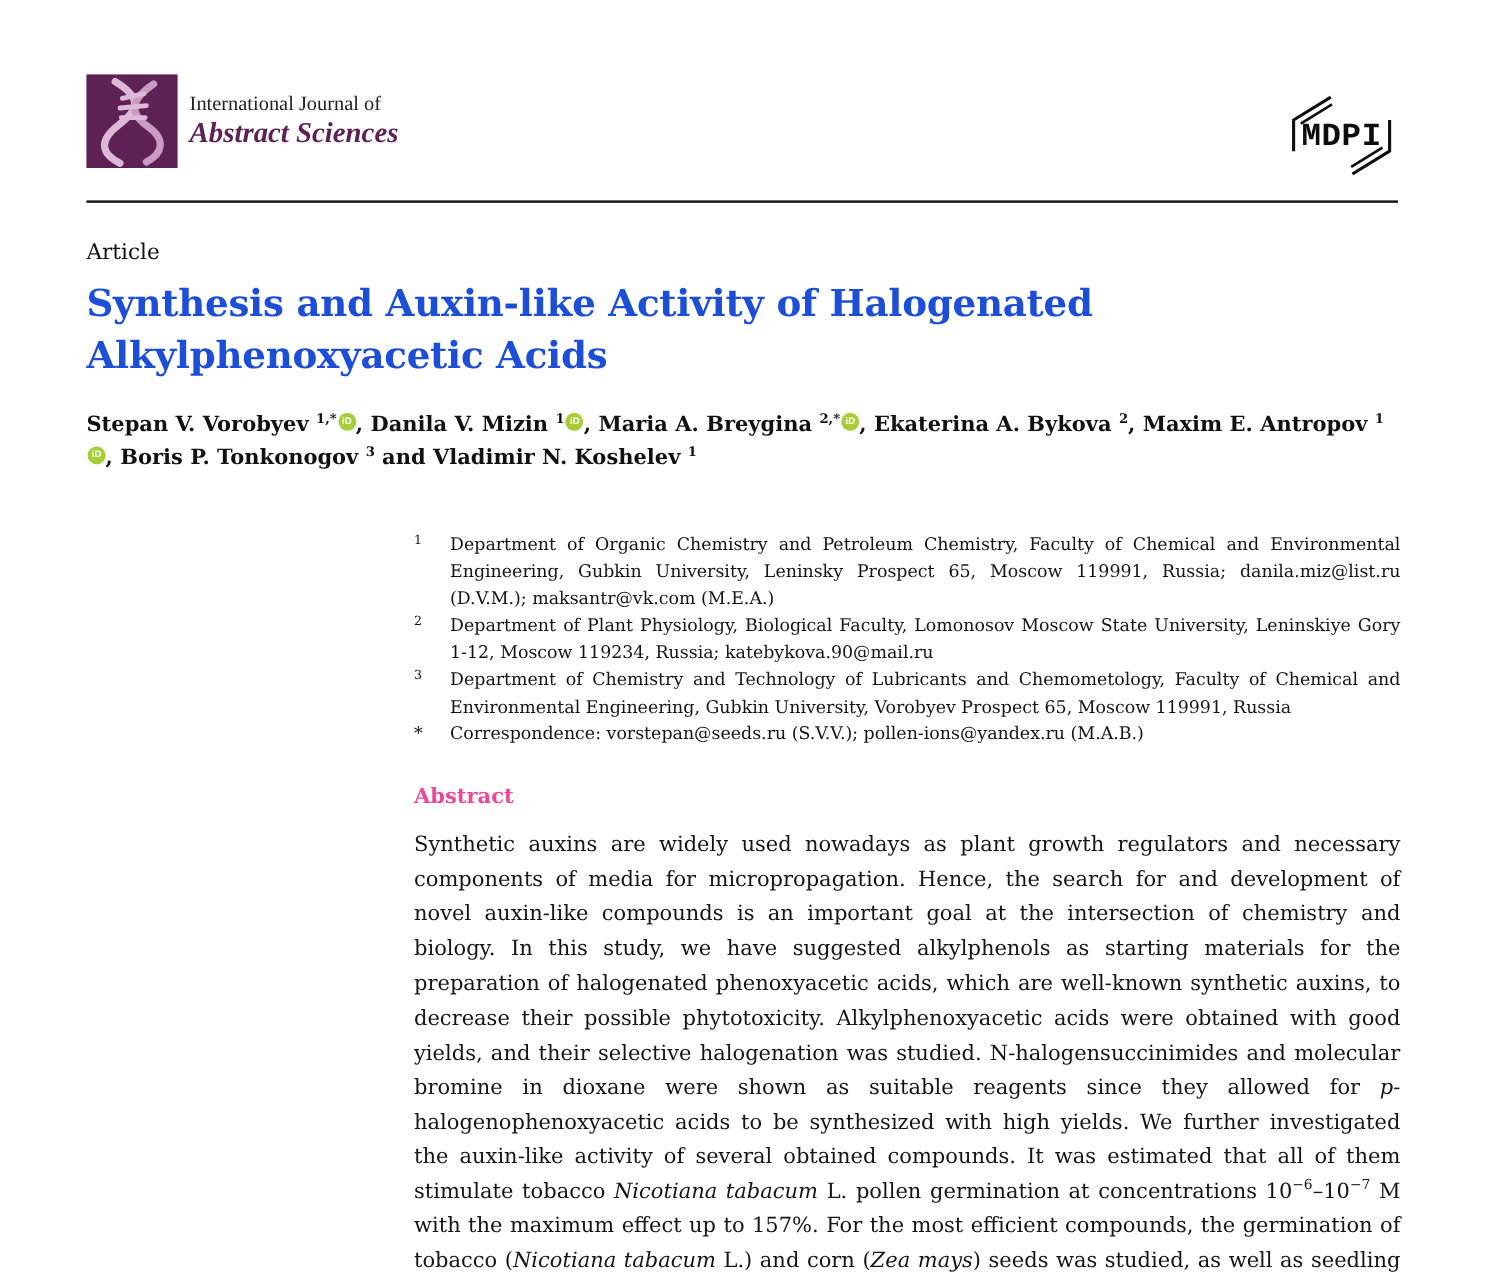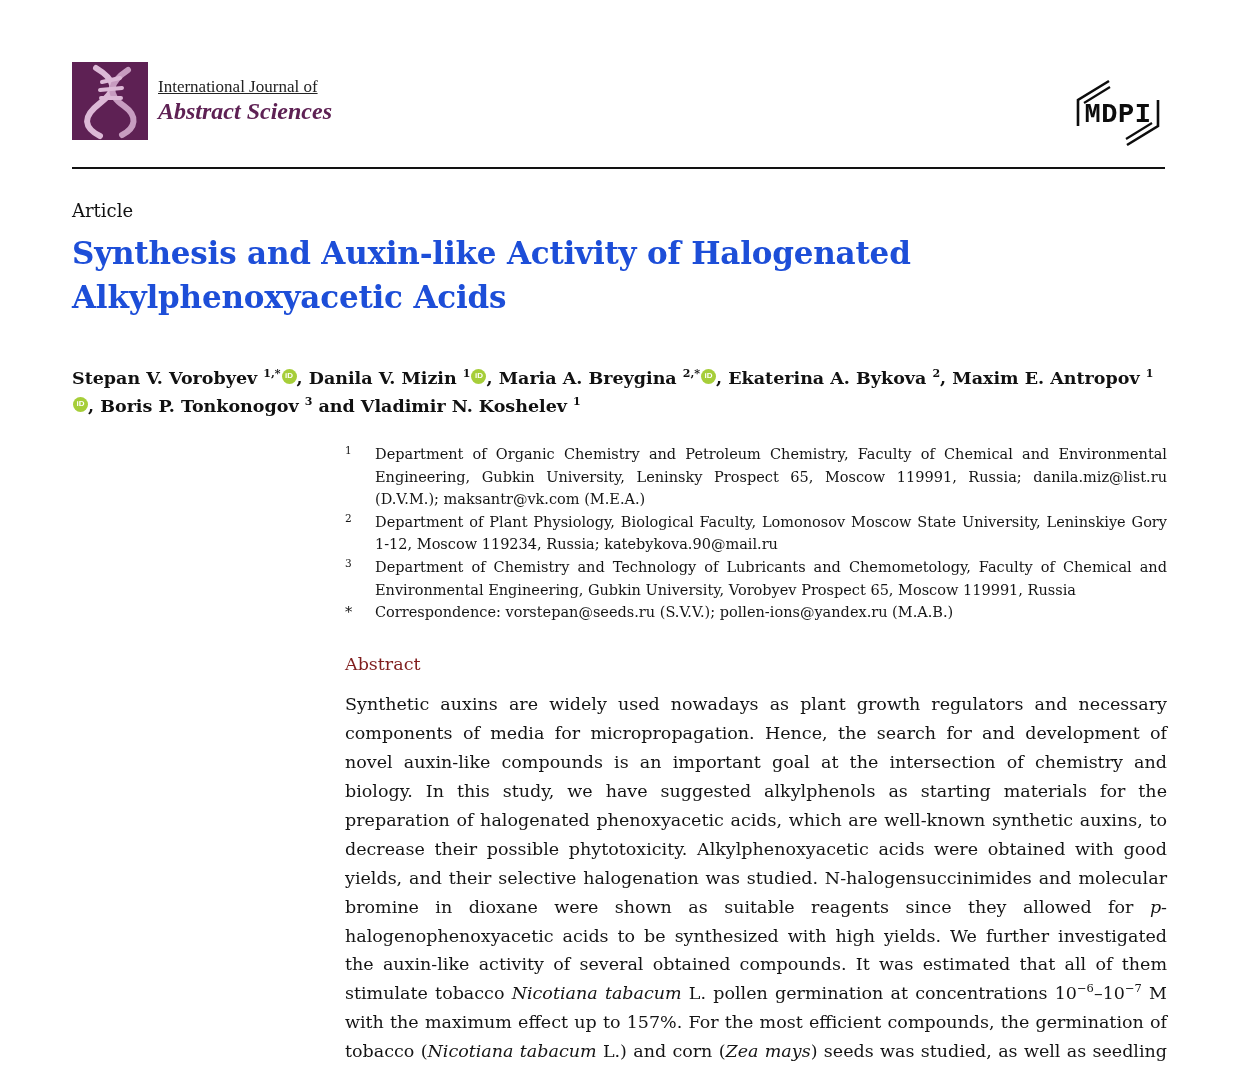--- a/index.html
+++ b/index.html
@@ -15,21 +15,21 @@
     overflow:hidden;
     font-family:"DejaVu Serif", serif;
     color:var(--ink);
   }
   
   .journal-brand{position:absolute;top:62px;left:72px;display:flex;align-items:flex-start;}
   .journal-logo{width:76px;height:78px;background:var(--brand);flex:0 0 auto;}
   .journal-name{margin-left:10px;padding-top:15px;}
   .journal-name .line1{
     font-family:"Liberation Serif", serif;
-    font-size:17px;color:#222;line-height:1.15;text-decoration:underline;
+    font-size:17px;color:#222;line-height:1.15;
   }
   .journal-name .line2{
     font-family:"Liberation Serif", serif;
     font-size:24px;font-weight:bold;font-style:italic;
     color:var(--brand);line-height:1.2;
   }
   .mdpi-logo{position:absolute;top:76px;right:74px;width:94px;height:74px;}
   .mdpi-logo svg{position:absolute;top:0;left:0;}
   .mdpi-wordmark{
     position:absolute;top:24px;left:12px;width:70px;text-align:center;
@@ -48,21 +48,20 @@
   .paper-title{
     position:absolute;top:231px;left:72px;
     max-width:900px;
     font-size:31px;font-weight:bold;color:#1d4ed8;
     line-height:1.42;margin:0;letter-spacing:-0.2px;
   }
   .authors{
     position:absolute;top:340px;left:72px;width:1097px;
     font-size:17.5px;font-weight:bold;color:#111;
     line-height:1.62;
-    margin-top:24px;
   }
   .authors sup{font-size:11px;font-weight:bold;}
   .orcid-badge{
     display:inline-flex;align-items:center;justify-content:center;
     width:15px;height:15px;border-radius:50%;
     background:var(--orcid);color:#fff;
     font-family:"Liberation Sans", sans-serif;
     font-size:8px;font-weight:bold;font-style:normal;
     vertical-align:6px;margin-left:1px;
   }
@@ -72,21 +71,21 @@
   .aff-row{position:relative;padding-left:30px;text-align:justify;}
   .aff-marker{
     position:absolute;left:0;top:0;width:22px;
     font-size:10.5px;vertical-align:super;
   }
   .aff-marker.num{font-size:10.5px;position:absolute;top:-1px;}
   .aff-marker.star{font-size:14.5px;top:0;}
   
   .abstract-heading{
     margin-top:30px;
-    font-size:17.5px;font-weight:normal;color:#7f1d1d;
+    font-size:17.5px;font-weight:bold;color:#ec4899;
   }
   .abstract-text{
     margin:16px 0 0 0;
     font-size:17.5px;line-height:1.655;color:#141414;
     text-align:justify;
     hyphens:auto;-webkit-hyphens:auto;
   }
   .abstract-text i{font-style:italic;}
   .abstract-text sup{font-size:11.5px;line-height:0;}
 </style>

